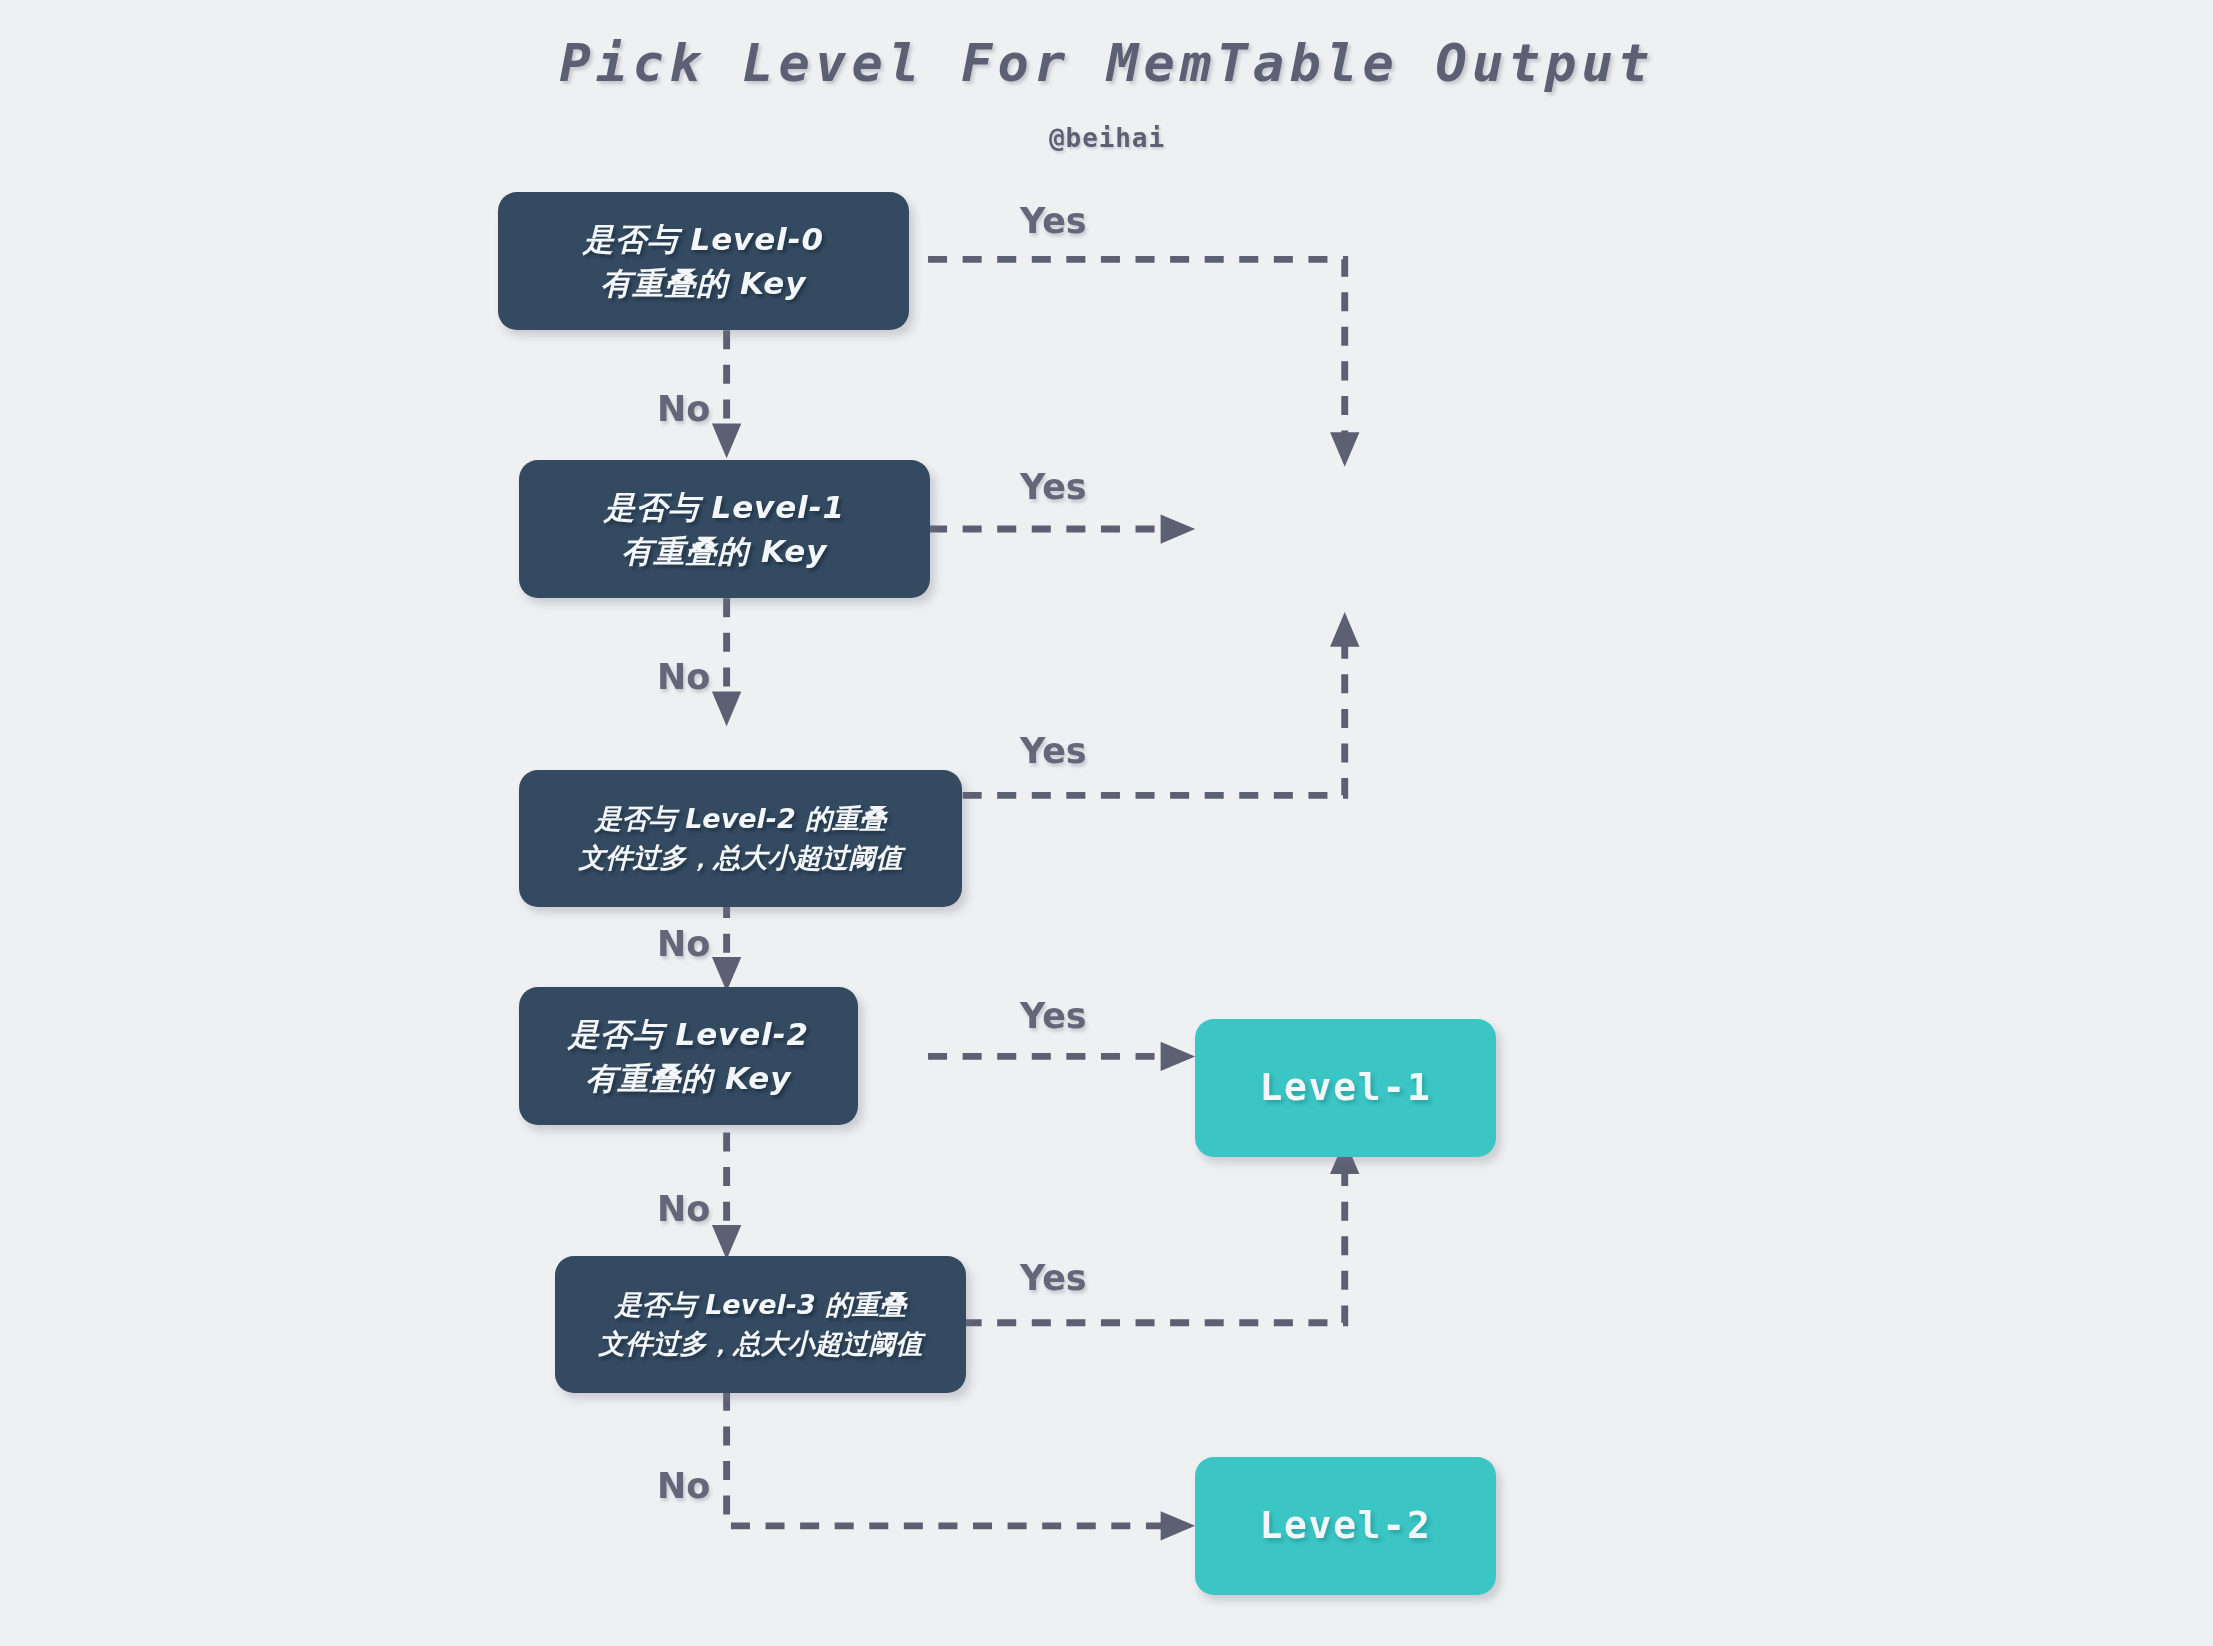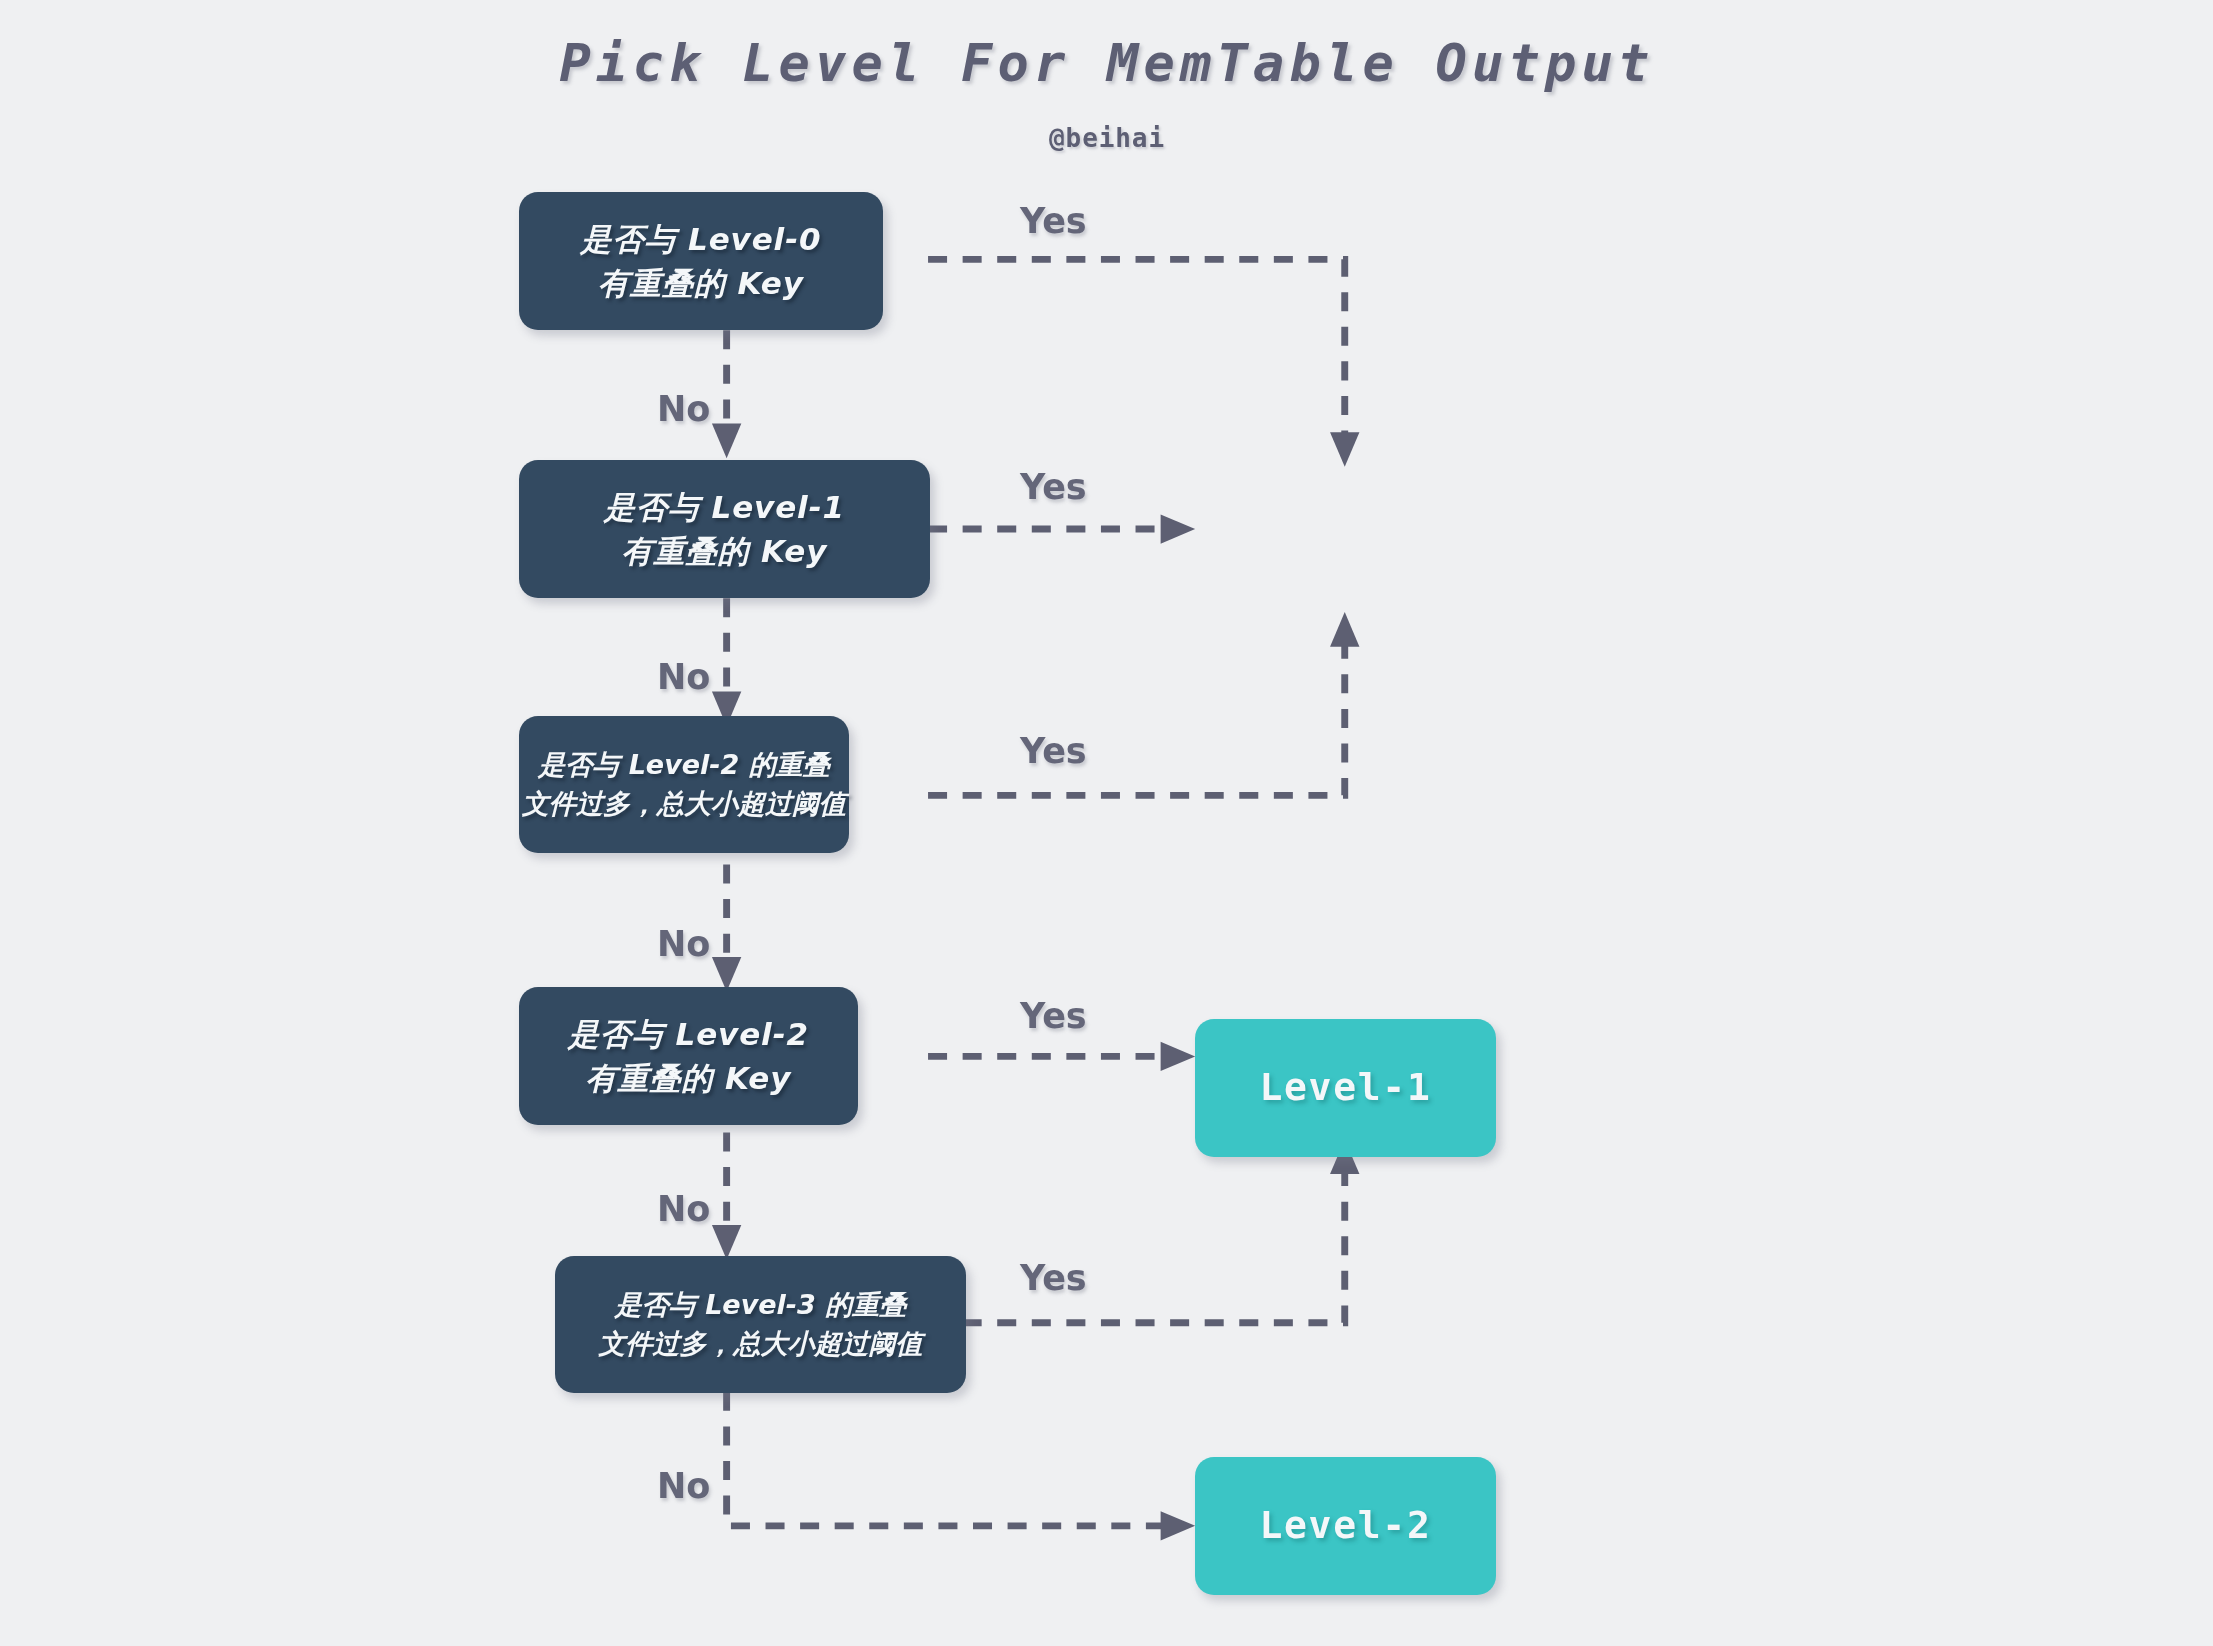--- a/index.html
+++ b/index.html
@@ -187,31 +187,31 @@
   <div class="edge-label" style="left:657px;  top:389px;">No</div>
   <div class="edge-label" style="left:1020px; top:467px;">Yes</div>
   <div class="edge-label" style="left:657px;  top:657px;">No</div>
   <div class="edge-label" style="left:1020px; top:731px;">Yes</div>
   <div class="edge-label" style="left:657px;  top:924px;">No</div>
   <div class="edge-label" style="left:1020px; top:996px;">Yes</div>
   <div class="edge-label" style="left:657px;  top:1189px;">No</div>
   <div class="edge-label" style="left:1020px; top:1258px;">Yes</div>
   <div class="edge-label" style="left:657px;  top:1466px;">No</div>
 
-  <div class="node decision" style="left:519px; top:192px; width:364px; height:138px;">
+  <div class="node decision" style="left:498px; top:192px; width:411px; height:138px;">
     <div class="line">是否与 Level-0</div>
     <div class="line">有重叠的 Key</div>
   </div>
 
   <div class="node decision" style="left:519px; top:460px; width:411px; height:138px;">
     <div class="line">是否与 Level-1</div>
     <div class="line">有重叠的 Key</div>
   </div>
 
-  <div class="node decision wide" style="left:519px; top:716px; width:330px; height:137px;">
+  <div class="node decision wide" style="left:519px; top:770px; width:443px; height:137px;">
     <div class="line">是否与 Level-2 的重叠</div>
     <div class="line">文件过多，总大小超过阈值</div>
   </div>
 
   <div class="node decision" style="left:519px; top:987px; width:339px; height:138px;">
     <div class="line">是否与 Level-2</div>
     <div class="line">有重叠的 Key</div>
   </div>
 
   <div class="node decision wide" style="left:519px; top:1256px; width:411px; height:137px;margin-left:36px;">

